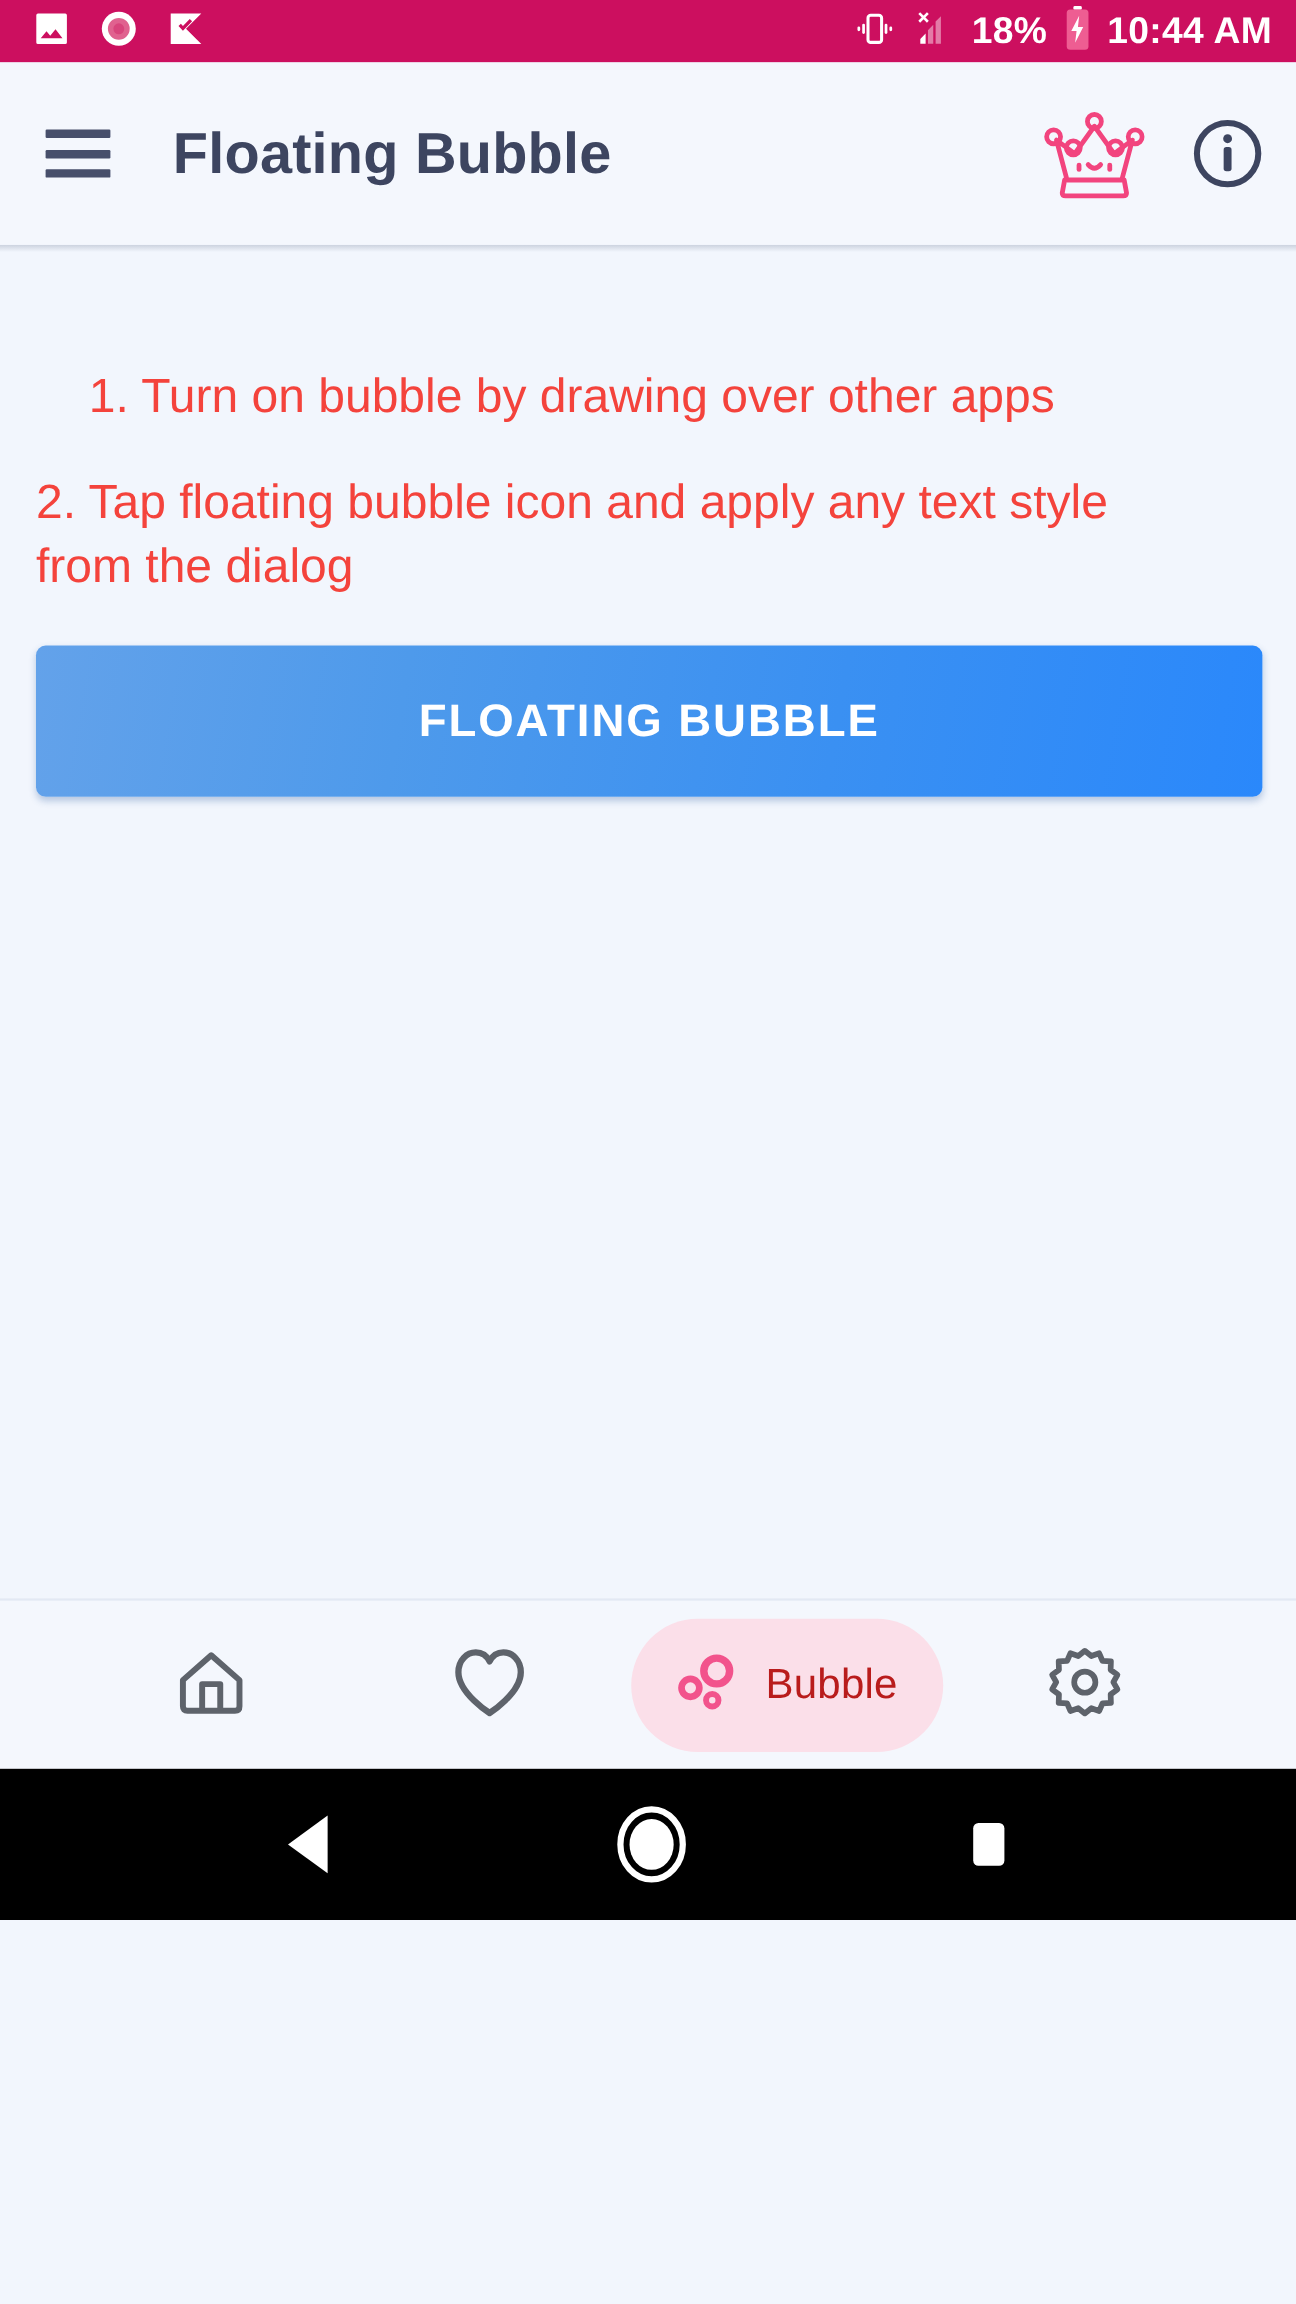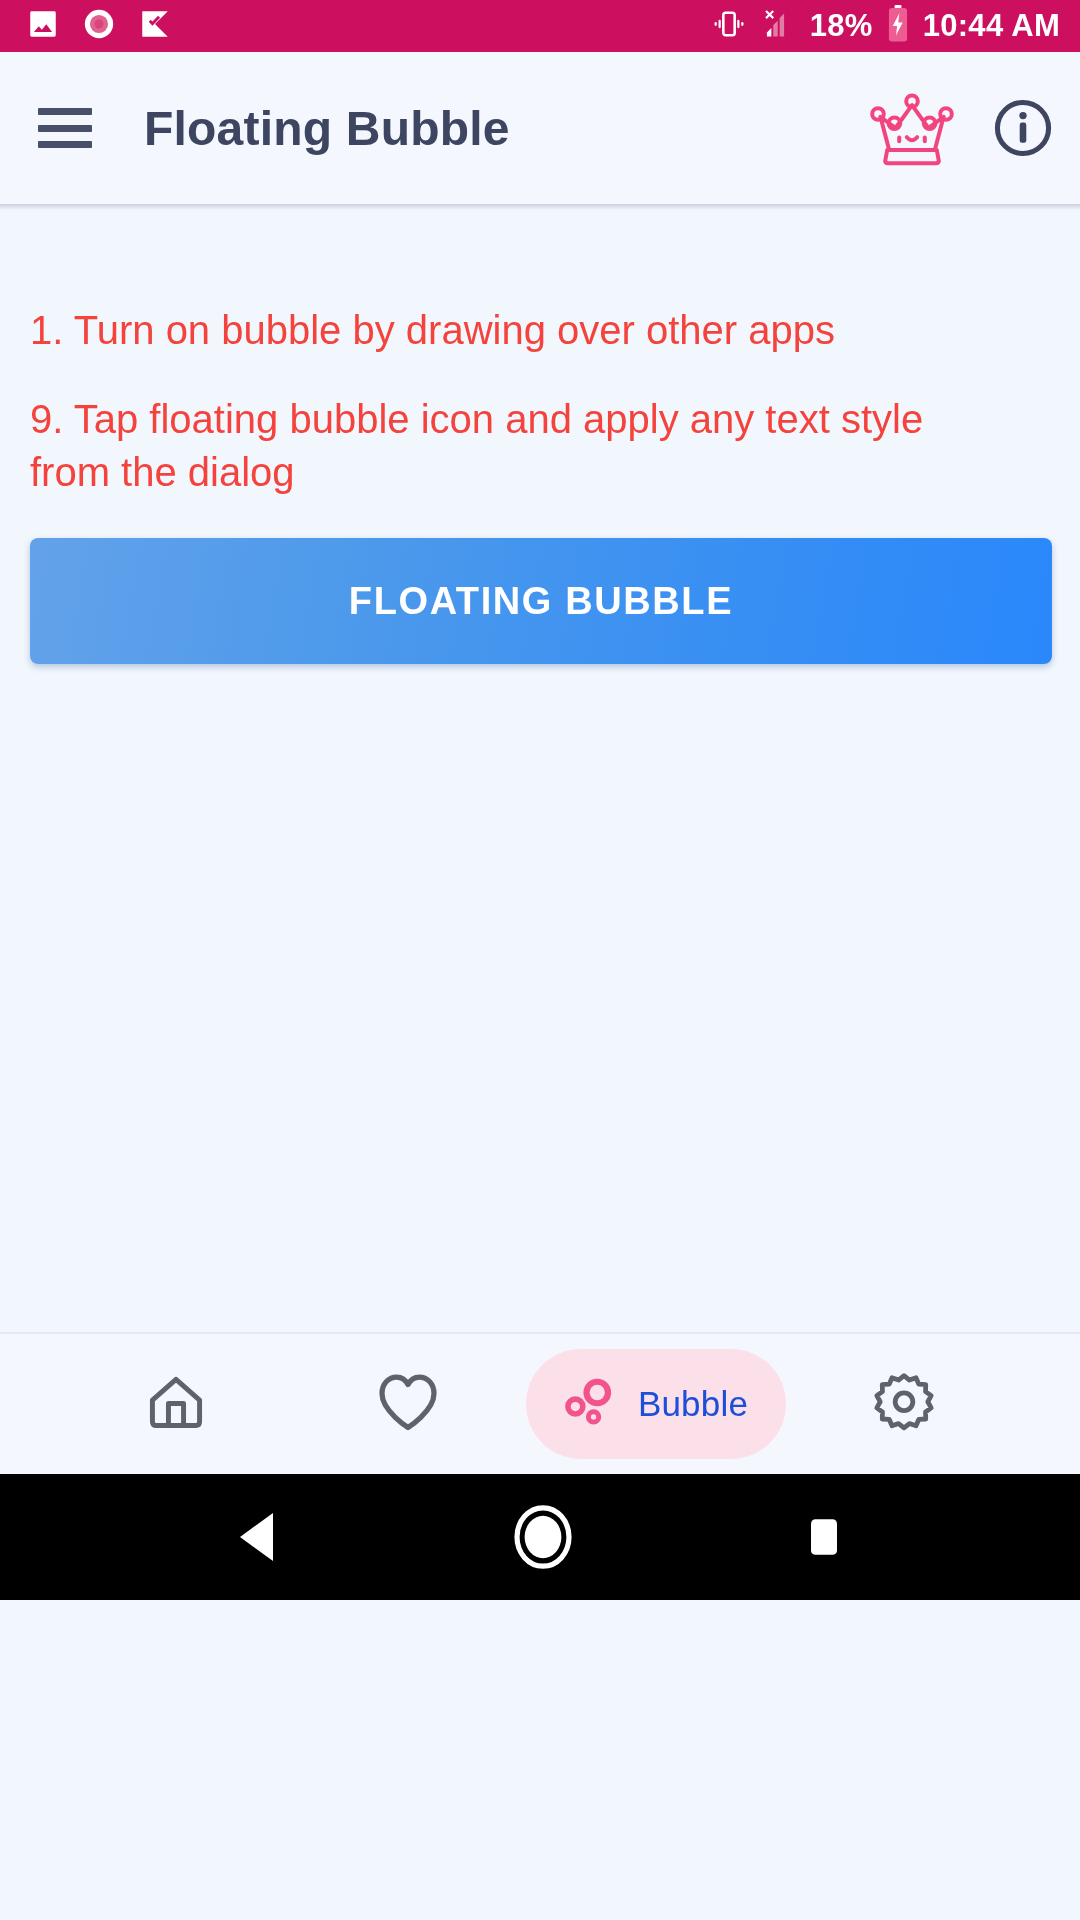--- a/index.html
+++ b/index.html
@@ -85,21 +85,21 @@
     color:#3f4660;
     max-width:960px;
   }
   .step {
     font-size:40px;
     line-height:1.32;
     color:#f4433c;
     margin-top:36px;
     max-width:960px;
   }
-  .step.first { margin-top:48px; }
+  .step.first { margin-top:48px;margin-left:44px; }
 
   .primary-button {
     margin-top:40px;
     height:126px;
     width:1022px;
     border-radius:8px;
     background:linear-gradient(100deg, #63a2ea 0%, #4e9aeb 30%, #3a90f2 65%, #2a88fb 100%);
     box-shadow:0 3px 6px rgba(40,90,160,0.30);
     display:flex; align-items:center; justify-content:center;
     cursor:pointer;
@@ -134,21 +134,21 @@
   .nav-item.active {
     flex:0 0 264px;
   }
   .nav-pill {
     display:flex; align-items:center; gap:18px;
     background:#fbdfe9;
     border-radius:56px;
     padding:22px 38px 22px 32px;
   }
   .nav-pill-label {
-    color:#1d4ed8;
+    color:#b91c1c;
     font-size:35px;
     letter-spacing:0.2px;
   }
 
   
   .android-nav {
     flex:0 0 126px;
     height:126px;
     background:#000000;
     display:flex; align-items:center; justify-content:space-around;
@@ -247,21 +247,21 @@
           <circle cx="16" cy="9.6" r="1.9" fill="#3d4560"></circle>
           <rect x="14.3" y="13.2" width="3.4" height="10.4" rx="1.2" fill="#3d4560"></rect>
         </svg>
       </div>
     </div>
   </div>
   <div class="appbar-shadow"></div>
 
   <div class="content">
     <p class="step first">1. Turn on bubble by drawing over other apps</p>
-    <p class="step">9. Tap floating bubble icon and apply any text style from the dialog</p>
+    <p class="step">2. Tap floating bubble icon and apply any text style from the dialog</p>
     <button class="primary-button">
       <span class="primary-button-label">FLOATING BUBBLE</span>
     </button>
   </div>
 
   <div class="bottom-divider"></div>
   <div class="bottom-nav">
 
     <div class="nav-item">
       <span>

